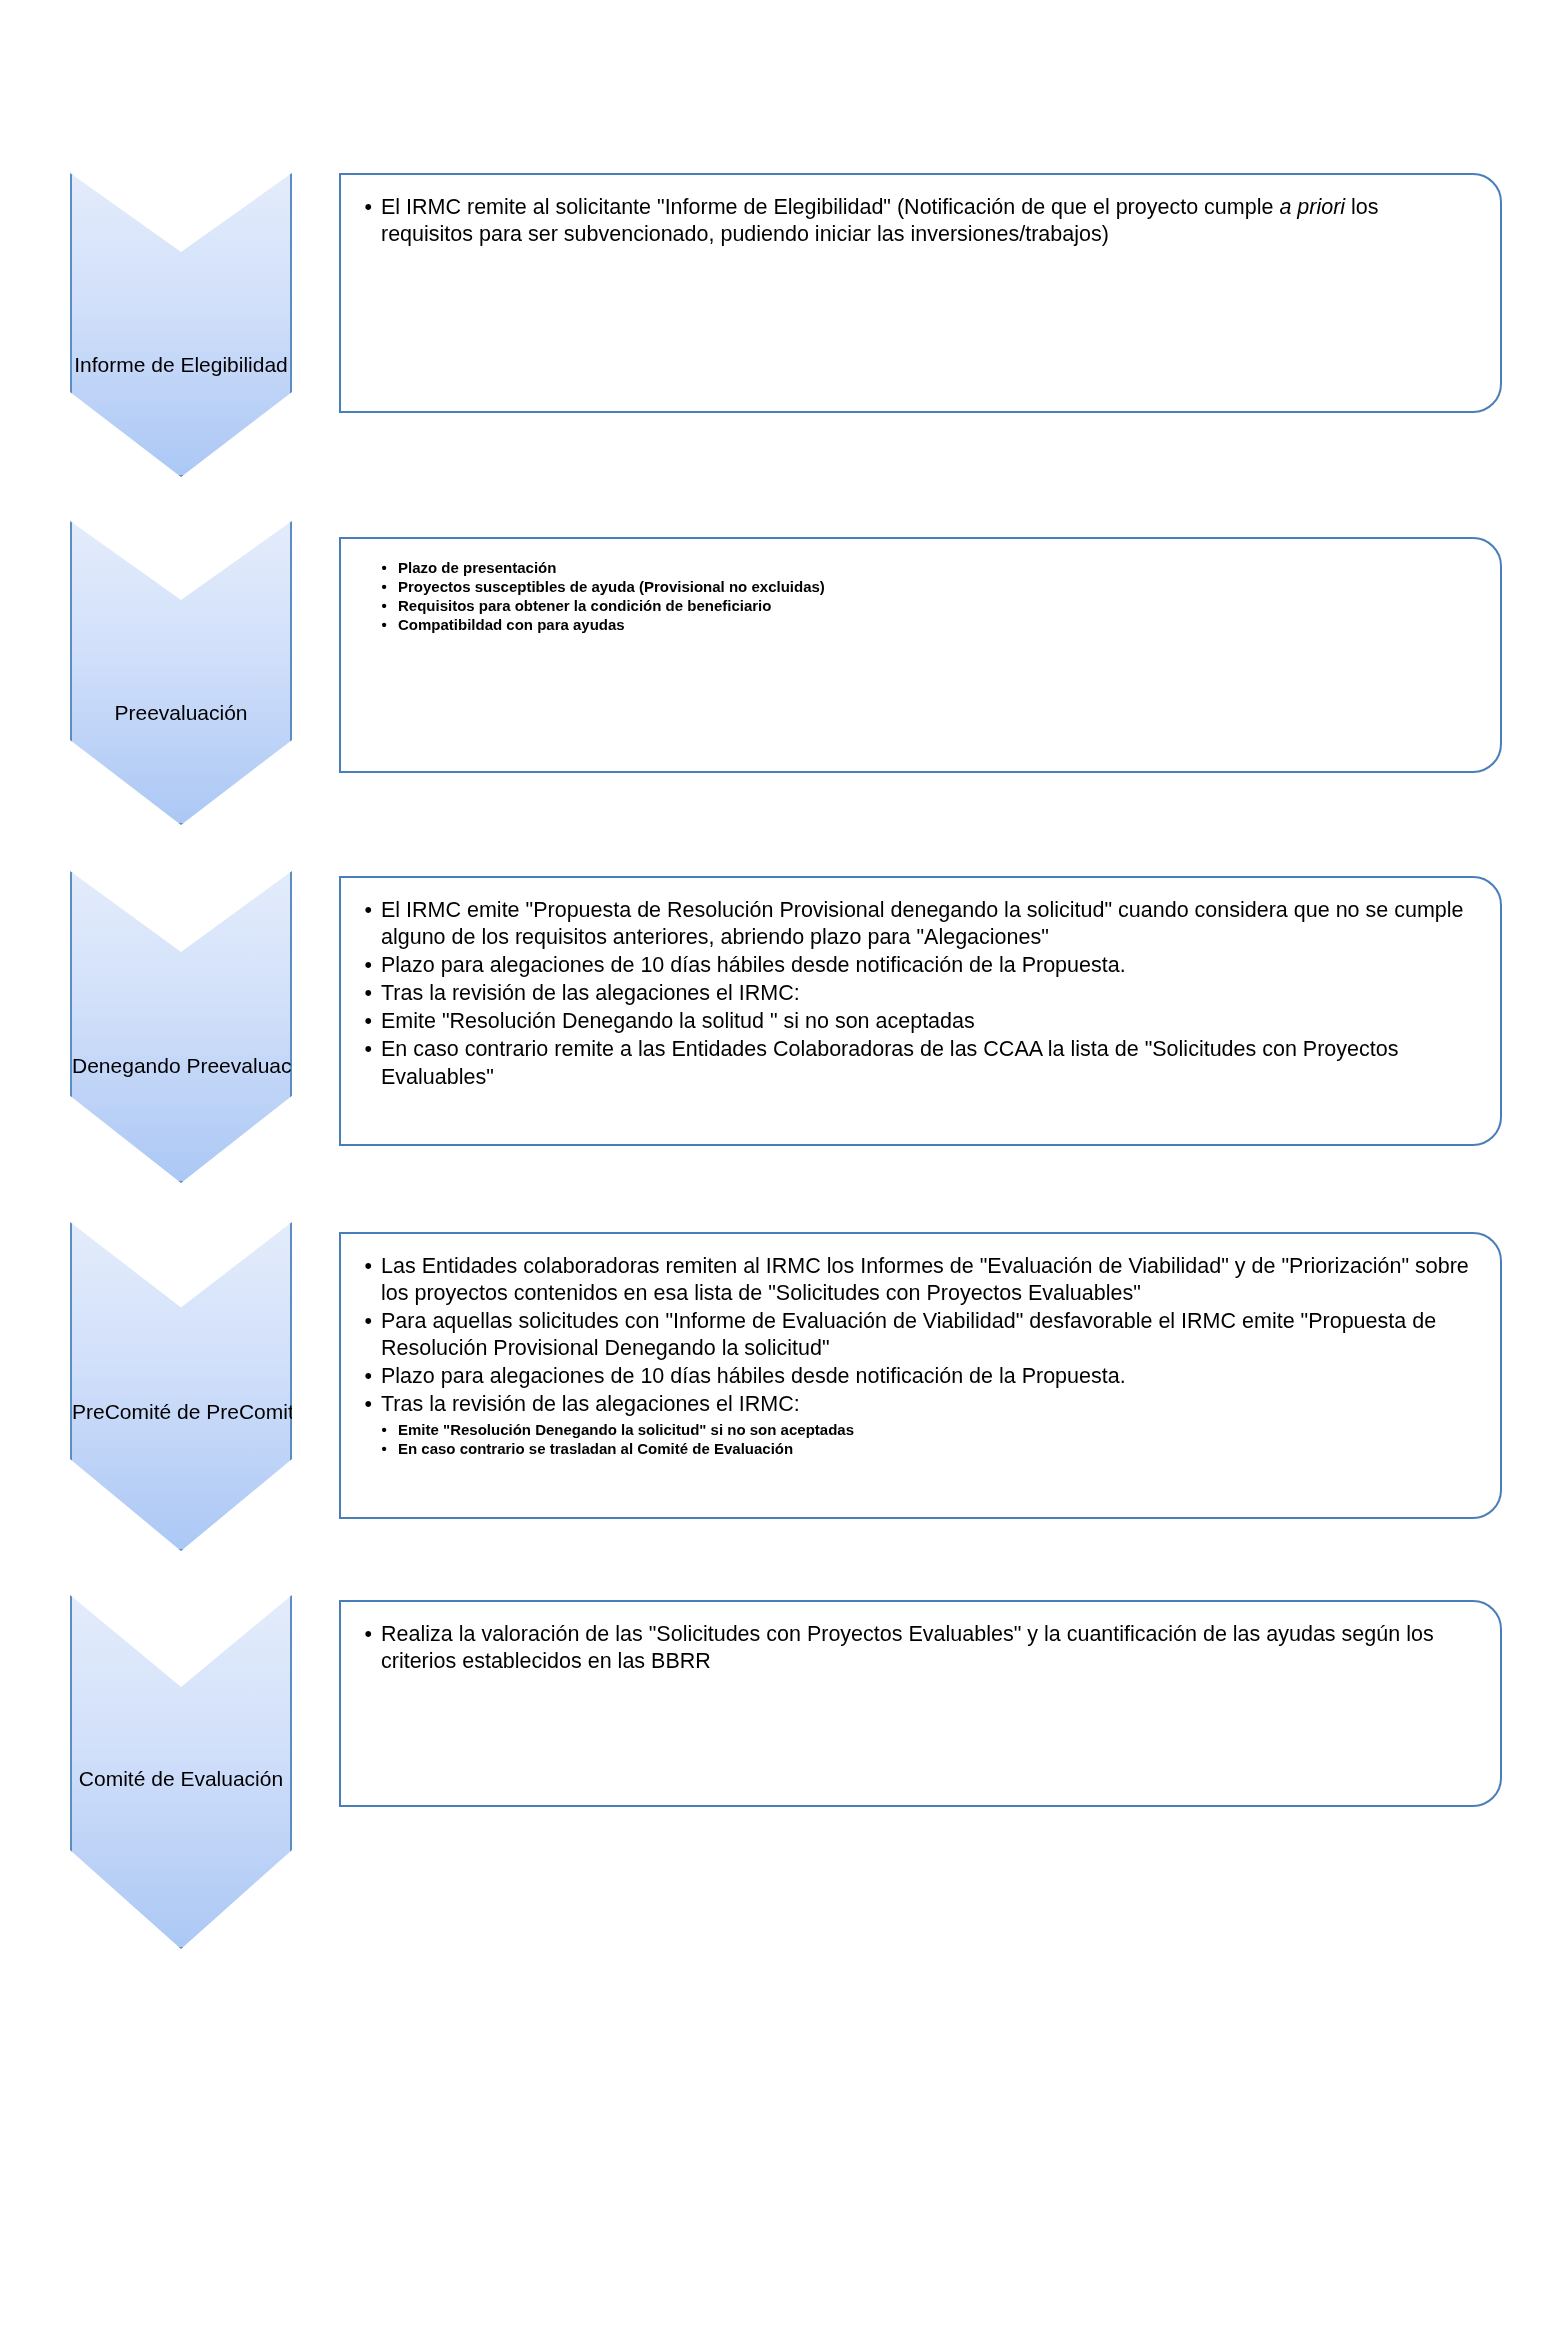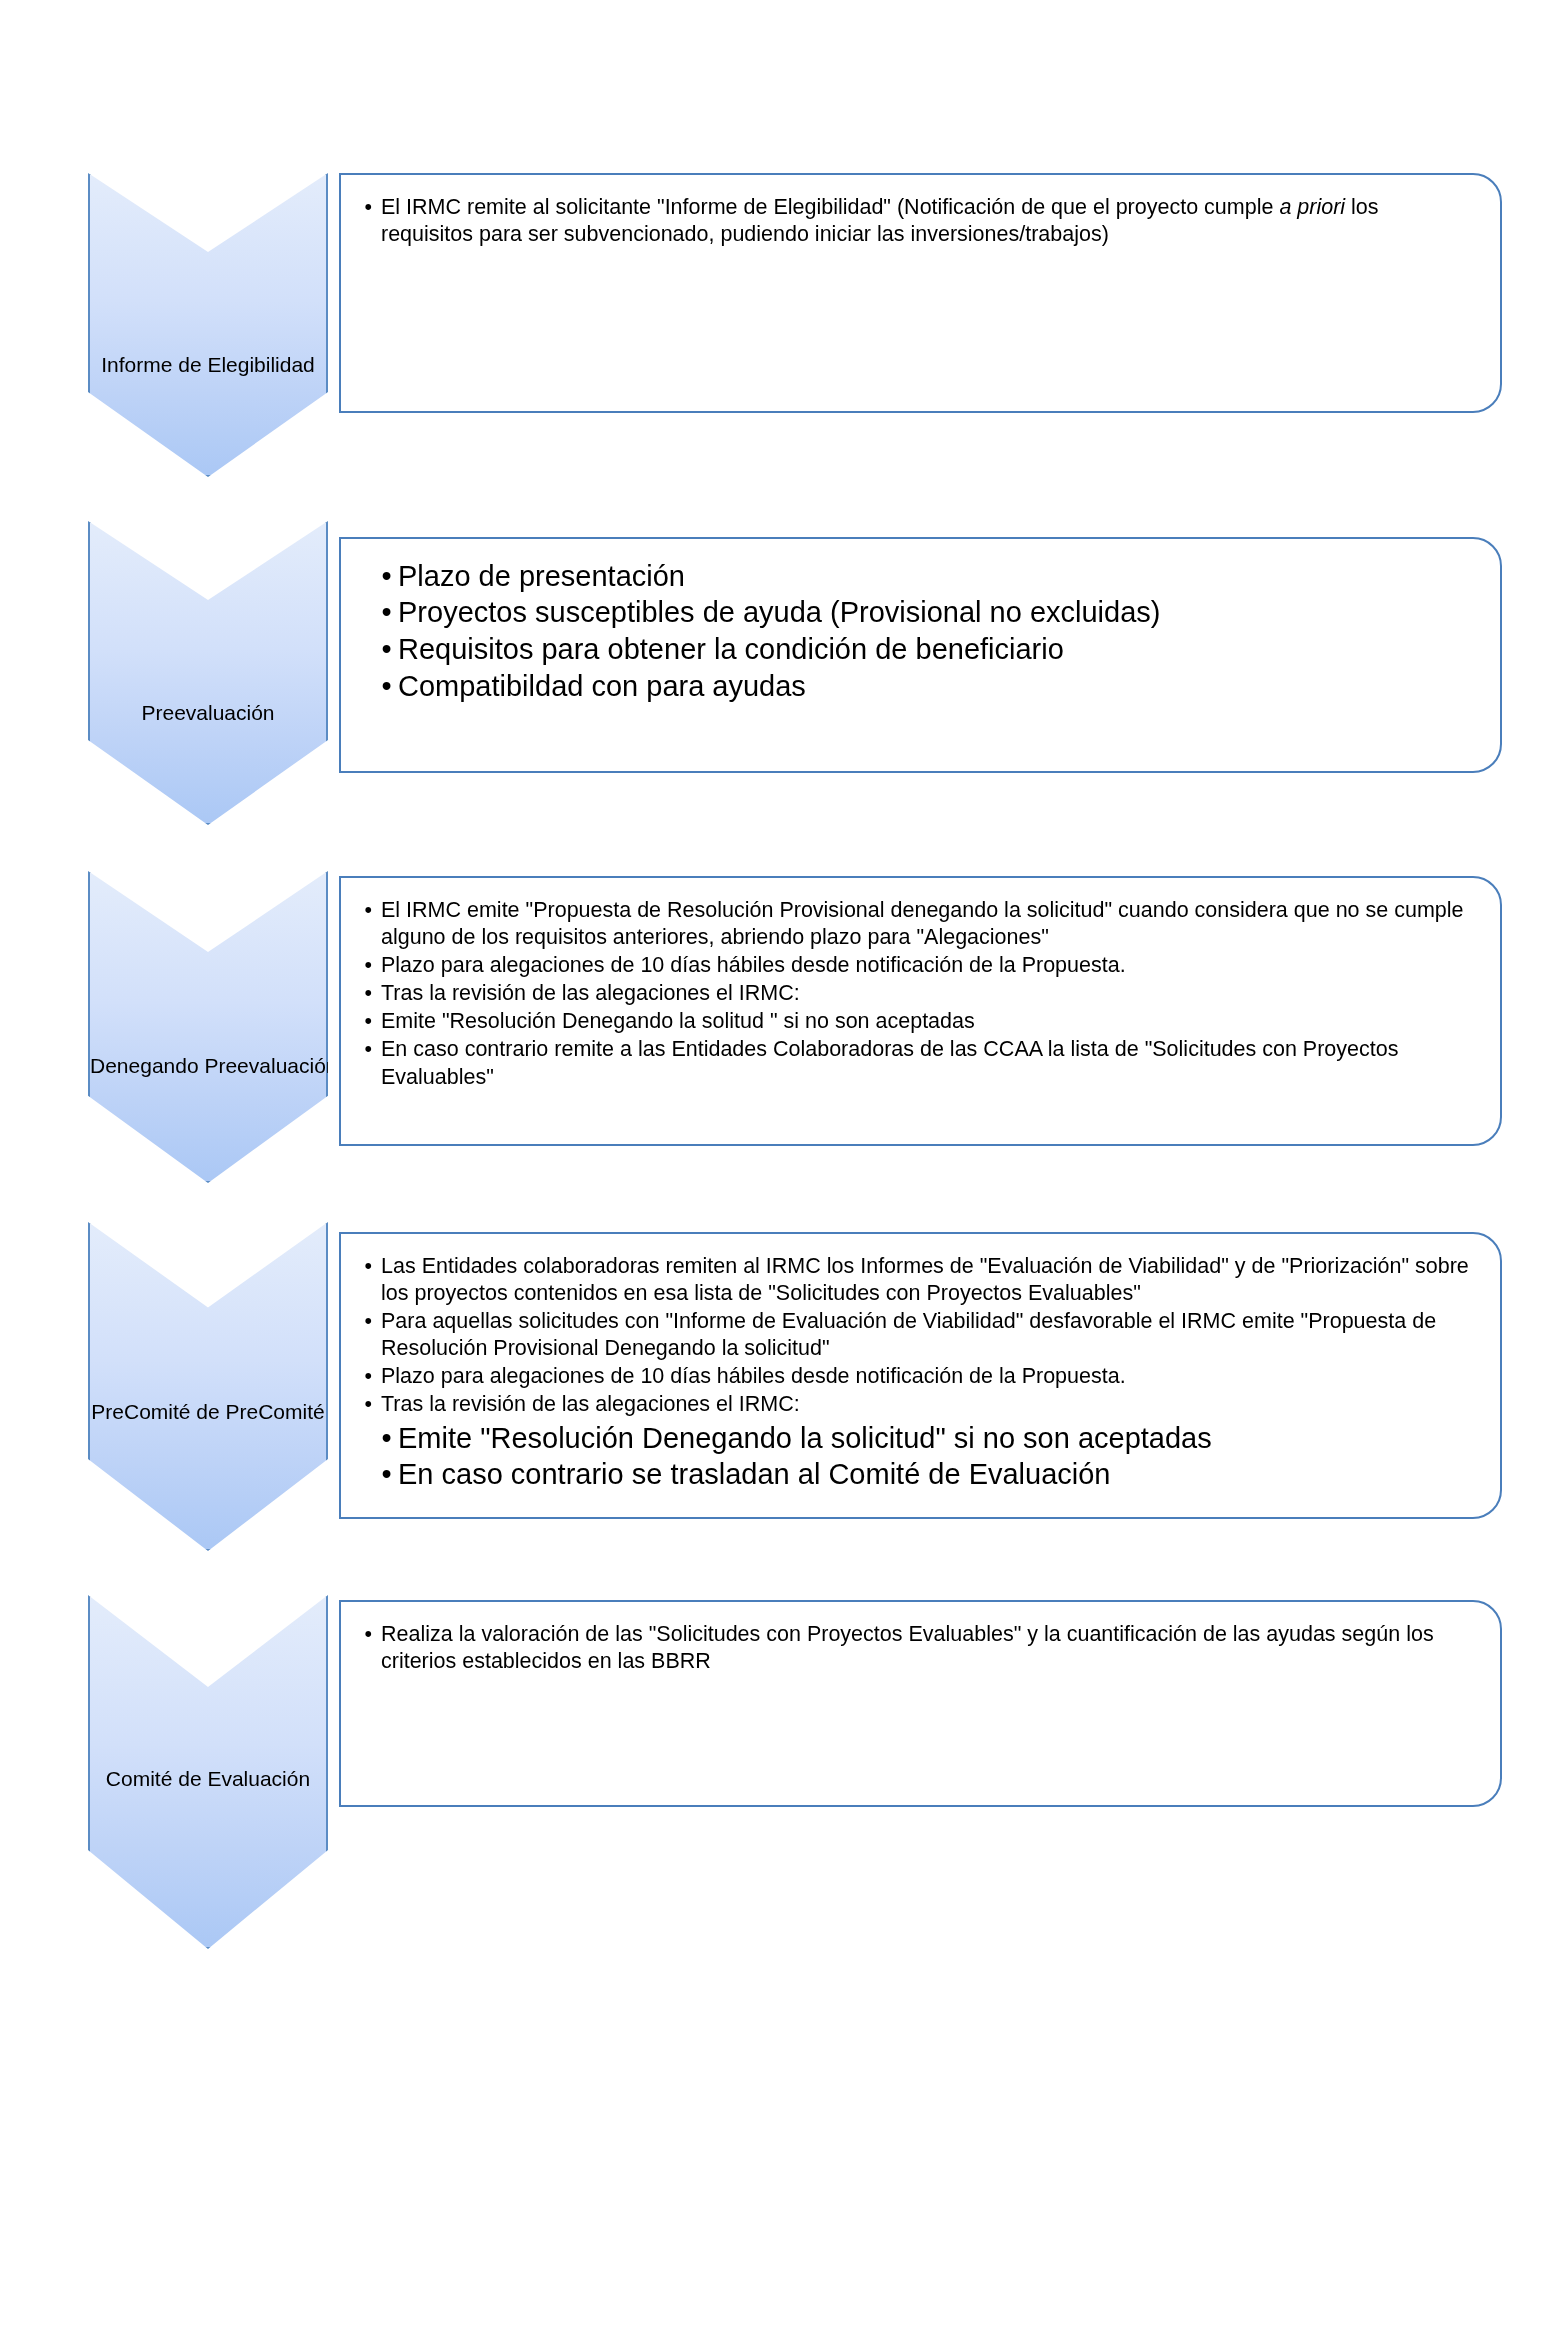--- a/index.html
+++ b/index.html
@@ -26,22 +26,22 @@
   
   .stage {
     position: absolute;
     left: 0;
     width: 1568px;
   }
 
   
   .chevron {
     position: absolute;
-    left: 88px;
-    width: 240px;
+    left: 70px;
+    width: 222px;
     box-sizing: border-box;
     background: linear-gradient(to bottom, #e3ecfb 0%, #d2e0fa 42%, #bed3f7 72%, #abc8f5 100%);
     border: 2.5px solid #5b8cc4;
     -webkit-clip-path: polygon(0% 0%, 50% 26%, 100% 0%, 100% 72%, 50% 100%, 0% 72%);
     clip-path: polygon(0% 0%, 50% 26%, 100% 0%, 100% 72%, 50% 100%, 0% 72%);
     filter: drop-shadow(2.5px 2.5px 2.5px rgba(120,120,120,0.45));
     z-index: 2;
     padding-left: 40px;
   }
   .chevron-label {
@@ -92,23 +92,24 @@
   }
   ul.lvl2 {
     list-style: none;
     margin: 0;
     padding: 0;
   }
   ul.lvl2 > li {
     position: relative;
     padding-left: 20px;
     margin-left: 17px;
-    font-size: 29px;
+    font-size: 15px;
     line-height: 1.27;
     color: #000000;
+    font-weight: bold;
   }
   ul.lvl2 > li::before {
     content: "\2022";
     position: absolute;
     left: 3.4px;
     top: 0;
   }
   .it { font-style: italic; }
 </style>
 </head>

